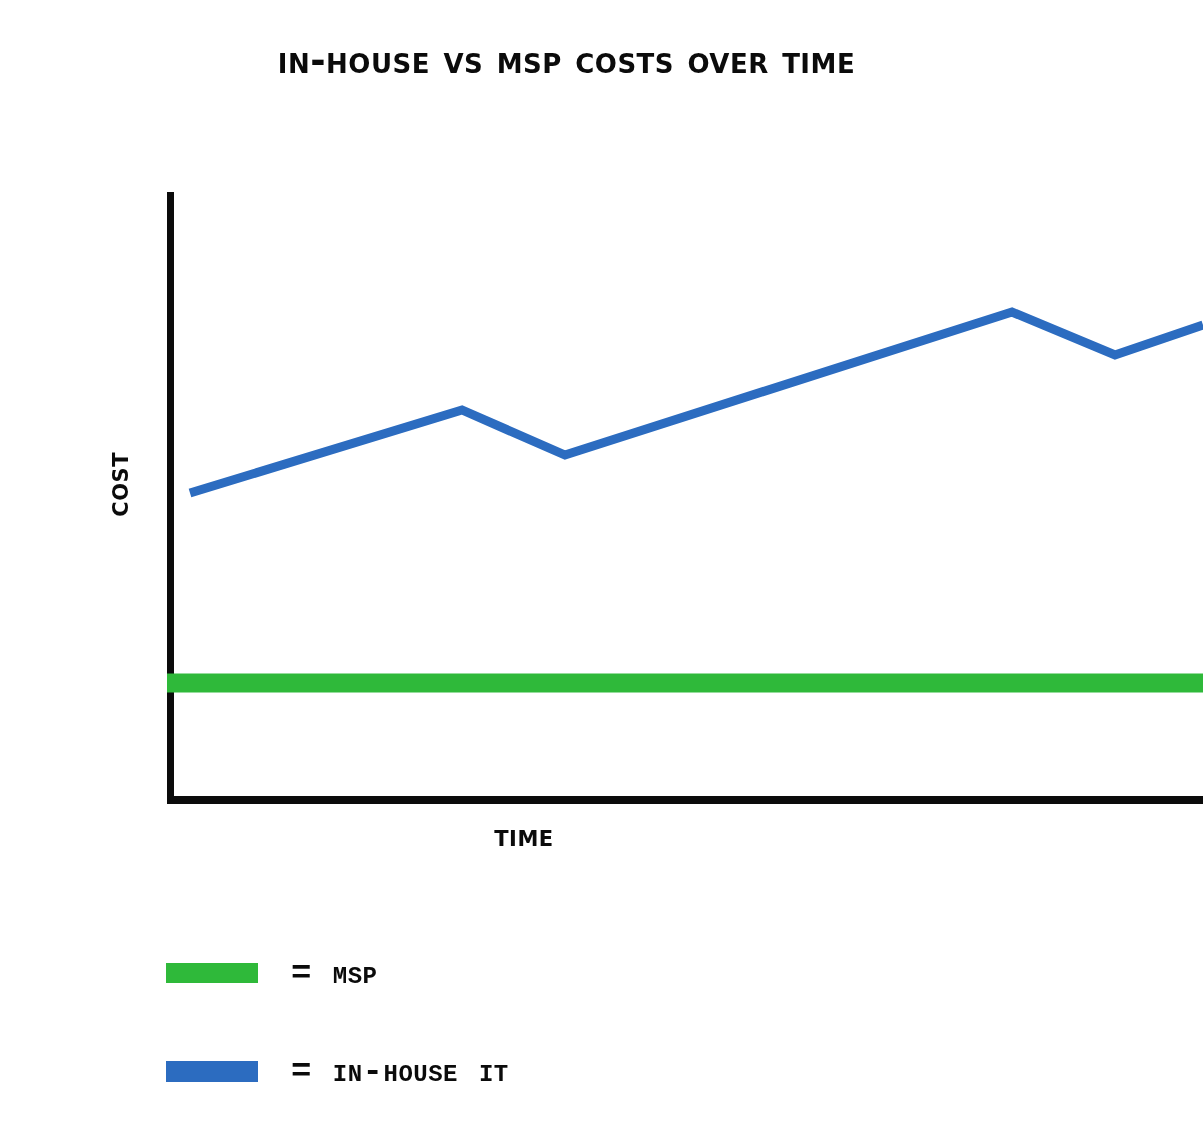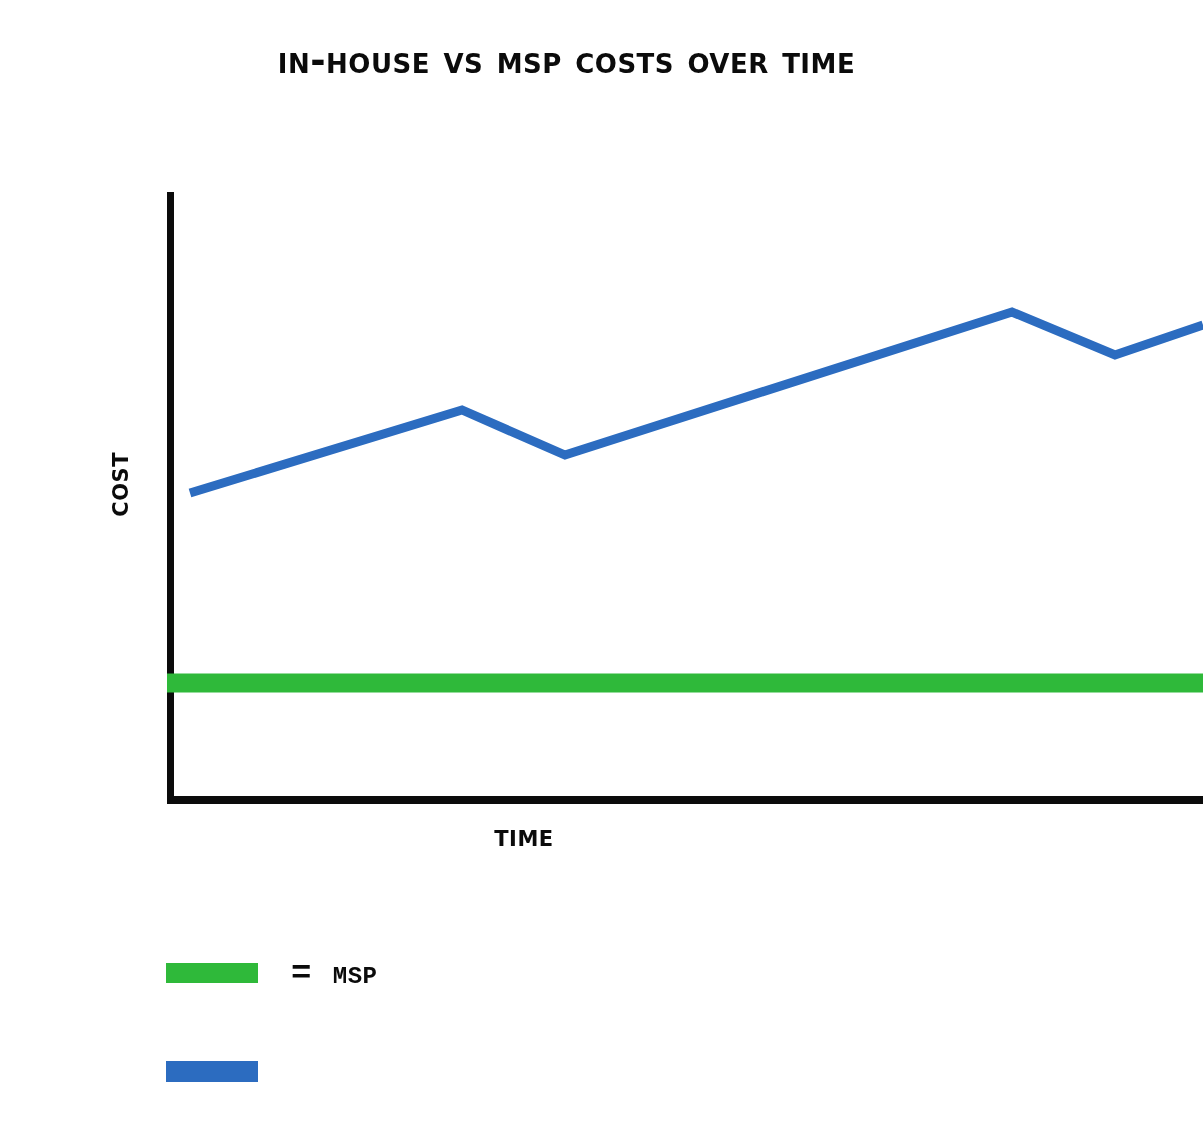--- a/index.html
+++ b/index.html
@@ -135,16 +135,17 @@
 
   <div id="x-axis-label" class="axis-label">Time</div>
 
   <div id="legend">
     <div class="legend-row">
       <div class="legend-swatch msp" style="background: rgb(47, 185, 58);"></div>
       <div class="legend-text">= MSP</div>
     </div>
     <div class="legend-row">
       <div class="legend-swatch inhouse" style="background: rgb(44, 108, 192);"></div>
+      <div class="legend-text">= In-House IT</div>
     </div>
   </div>
 
 </div>
 
 </body></html>

